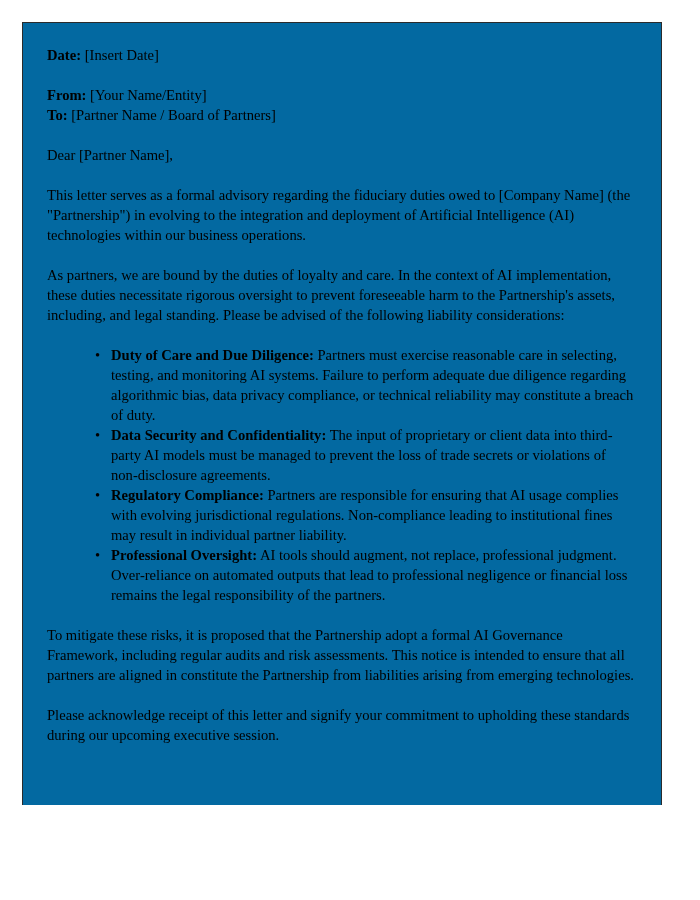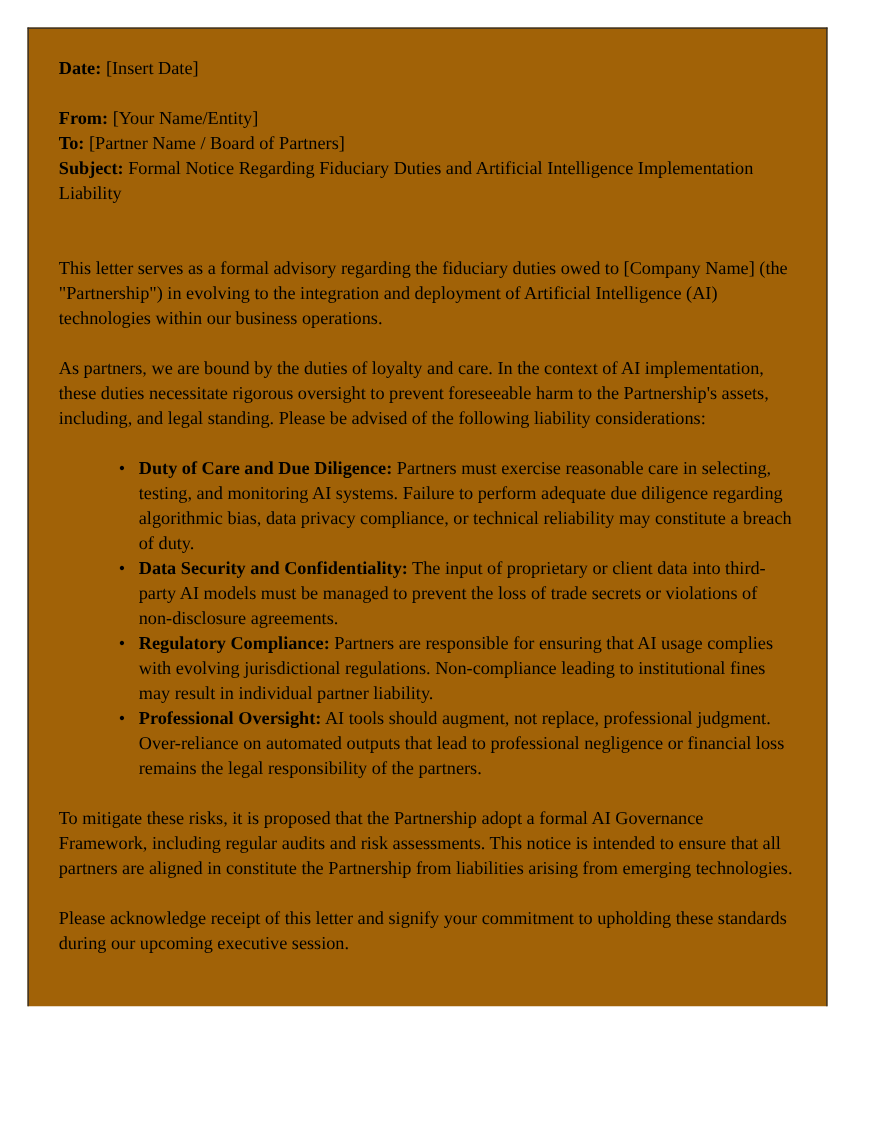--- a/index.html
+++ b/index.html
@@ -18,21 +18,21 @@
     position: absolute;
     left: 22px;
     top: 22px;
     width: 640px;
     height: 783px;
     box-sizing: border-box;
     border-left: 1.5px solid #2b2b2b;
     border-right: 1.5px solid #2b2b2b;
     border-top: 1.5px solid #2b2b2b;
     border-bottom: none;
-    background: #a16207;
+    background: #0369a1;
     overflow: hidden;
   }
   #content {
     padding: 22px 26px 0 24px;
   }
   .letter-meta {
     font-size: 14.6px;
     line-height: 20px;
   }
   .meta-line {
@@ -95,28 +95,25 @@
       <div class="blk-gap"></div>
 
       <div class="meta-line">
         <span class="meta-label">From:</span>
         <span>[Your Name/Entity]</span>
       </div>
       <div class="meta-line">
         <span class="meta-label">To:</span>
         <span>[Partner Name / Board of Partners]</span>
       </div>
-      <div class="meta-line">
-        <span class="meta-label">Subject:</span>
-        <span>Formal Notice Regarding Fiduciary Duties and Artificial Intelligence Implementation Liability</span>
-      </div>
     </div>
 
     <div class="para-gap"></div>
 
+    <p class="para">Dear [Partner Name],</p>
 
     <div class="para-gap"></div>
 
     <p class="para">This letter serves as a formal advisory regarding the fiduciary duties owed to [Company Name] (the "Partnership") in evolving to the integration and deployment of Artificial Intelligence (AI) technologies within our business operations.</p>
 
     <div class="para-gap"></div>
 
     <p class="para">As partners, we are bound by the duties of loyalty and care. In the context of AI implementation, these duties necessitate rigorous oversight to prevent foreseeable harm to the Partnership's assets, including, and legal standing. Please be advised of the following liability considerations:</p>
 
     <div class="para-gap"></div>

